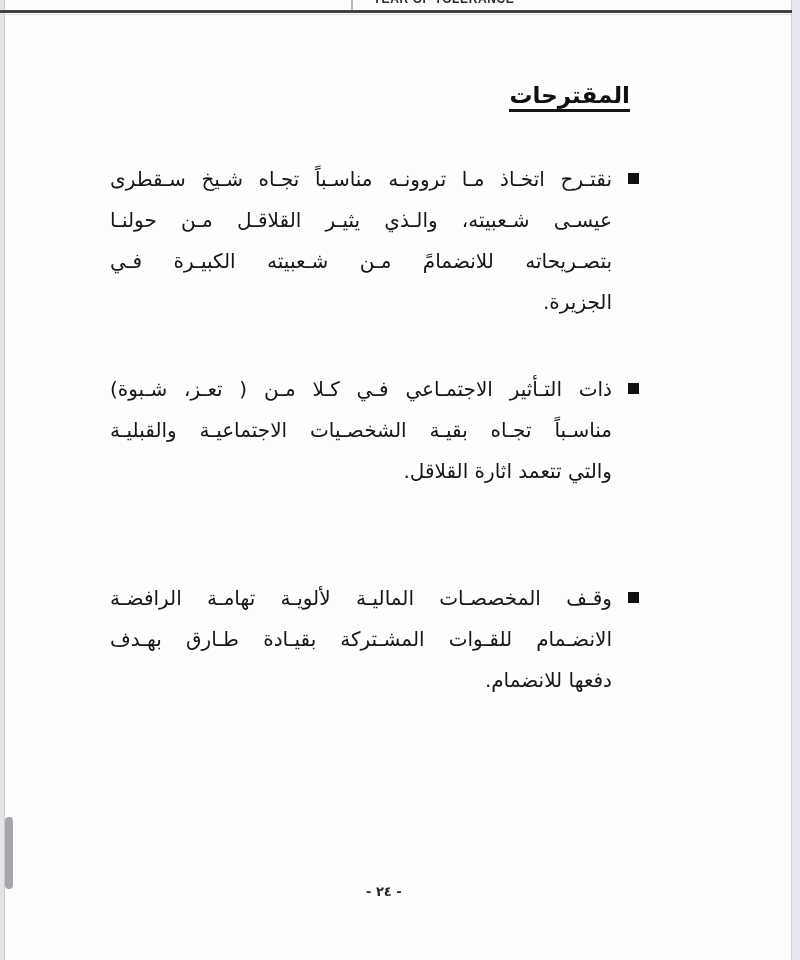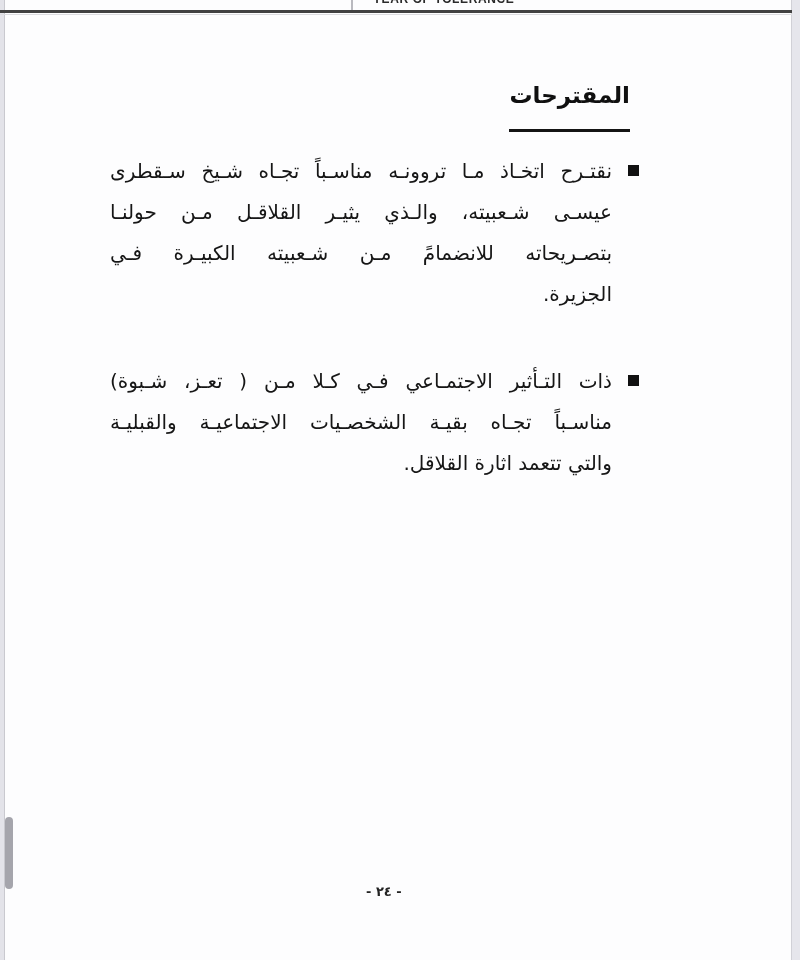--- a/index.html
+++ b/index.html
@@ -66,32 +66,33 @@
     background: #dcdce0;
   }
   
   .heading {
     position: absolute;
     top: 83px; right: 170px;
     direction: rtl;
     font-size: 23px;
     font-weight: bold;
     color: #101010;
-    padding-bottom: 21px;
+    padding-bottom: 1px;
     border-bottom: 3px solid #141414;
     line-height: 1.1;
   }
   
   .bullet-item {
     position: absolute;
     right: 188px;
     width: 502px;
     direction: rtl;
     font-size: 20px;
     color: #161616;
+    margin-top: 8px;
   }
   .bullet-marker {
     position: absolute;
     right: -27px;
     top: 14px;
     width: 11px;
     height: 11px;
     background: #111111;
   }
   .line {
@@ -153,18 +154,24 @@
     <div class="line last">الجزيرة.</div>
   </div>
 
   <div class="bullet-item b2">
     <span class="bullet-marker"></span>
     <div class="line">ذات التـأثير الاجتمـاعي فـي كـلا مـن ( تعـز، شـبوة)</div>
     <div class="line">مناسـباً تجـاه بقيـة الشخصـيات الاجتماعيـة والقبليـة</div>
     <div class="line last">والتي تتعمد اثارة القلاقل.</div>
   </div>
 
+  <div class="bullet-item b3">
+    <span class="bullet-marker"></span>
+    <div class="line">وقـف المخصصـات الماليـة لألويـة تهامـة الرافضـة</div>
+    <div class="line">الانضـمام للقـوات المشـتركة بقيـادة طـارق بهـدف</div>
+    <div class="line last">دفعها للانضمام.</div>
+  </div>
 
   <div class="page-number">- ٢٤ -</div>
 
   <div class="scrollbar-thumb"></div>
 
 </div>
 
 </body></html>

